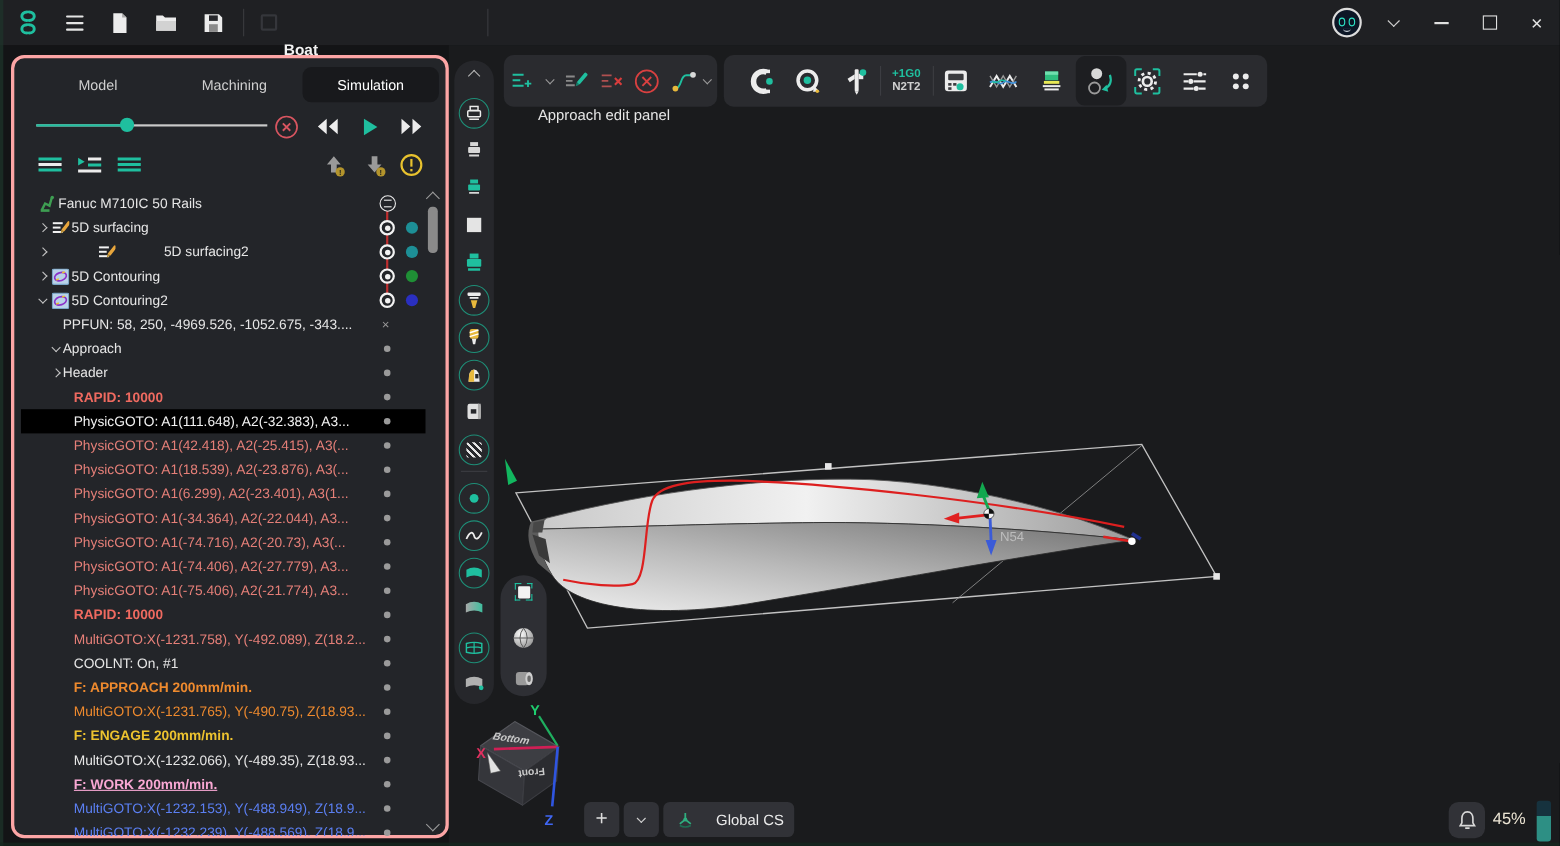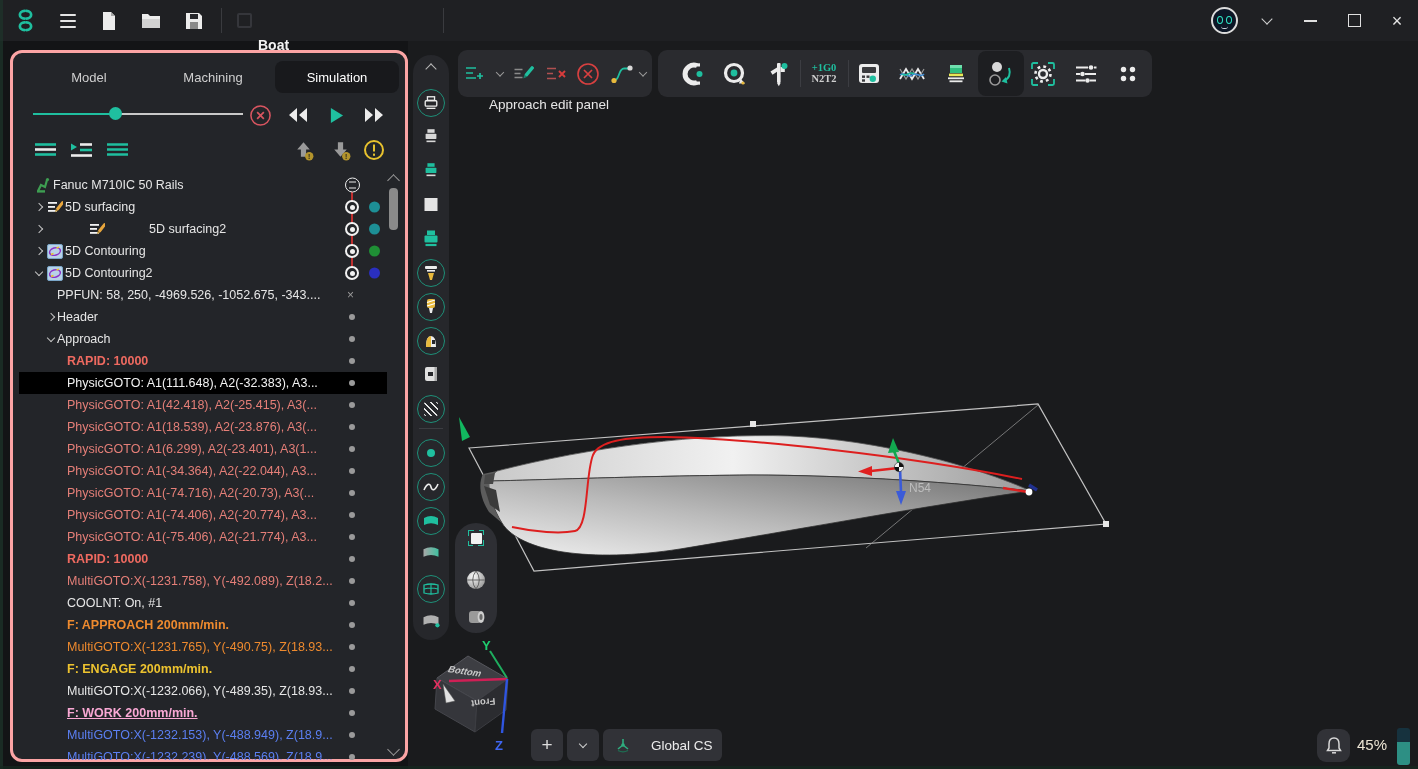--- a/index.html
+++ b/index.html
@@ -69,21 +69,21 @@
   .hatch { width:14px; height:14px; border-radius:2px; background:repeating-linear-gradient(45deg,#e4e4e4 0 1.5px,transparent 1.5px 4.5px); }
 
   
   .vp-tools1 { position:absolute; left:458px; top:50px; width:194px; height:47px; background:#2a2b2f; border-radius:9px; z-index:10; }
   .vp-tools2 { position:absolute; left:658px; top:50px; width:494px; height:47px; background:#2a2b2f; border-radius:9px; z-index:10; }
   .t2ico { position:absolute; top:50%; transform:translate(-50%,-50%); display:flex; align-items:center; justify-content:center; }
   .tdiv { position:absolute; top:10px; width:1px; height:27px; background:#3c3d42; }
   .sel-tile { position:absolute; top:1px; width:46px; height:45px; background:#1d1e21; border-radius:8px; }
   .chv-s { width:6px; height:6px; border-right:1.4px solid #9a9a9a; border-bottom:1.4px solid #9a9a9a; transform:rotate(45deg); margin-top:-3px; }
   .panel-label { position:absolute; left:489px; top:97px; color:#e6e6e6; font-size:13.5px; z-index:10; }
-  .gbadge { display:flex; flex-direction:column; align-items:center; line-height:1.1; font-family:Liberation Serif, serif; }
+  .gbadge { display:flex; flex-direction:column; align-items:center; line-height:1.1; font-family:Liberation Sans, sans-serif; }
   .gbadge .l1 { color:#1fbf9f; font-size:10.5px; font-weight:bold; }
   .gbadge .l2 { color:#cfcfcf; font-size:10.5px; font-weight:bold; }
 
   
   .vtool { position:absolute; left:455px; top:523px; width:42px; height:110px; background:#2e2f34; border-radius:21px; z-index:10; }
   .vtico { position:absolute; left:50%; transform:translateX(-50%); display:flex; align-items:center; justify-content:center; }
   .selsq { position:relative; width:16px; height:16px; }
   .selsq i { position:absolute; inset:2.5px; background:#f2f2f2; border-radius:1px; }
   .selsq::before { content:''; position:absolute; left:0; top:0; width:5px; height:5px; border-left:1.8px solid #1fbf9f; border-top:1.8px solid #1fbf9f; }
   .selsq::after { content:''; position:absolute; right:0; bottom:0; width:5px; height:5px; border-right:1.8px solid #1fbf9f; border-bottom:1.8px solid #1fbf9f; }
@@ -320,29 +320,29 @@
           <span class="ttext" style="color: rgb(230, 230, 230);">5D Contouring2</span>
           <span class="tright radio"></span>
           <span class="cdot" style="background: rgb(42, 47, 192);"></span>
         </div>
         <div class="trow" style="padding-left: 26px;">
           <span class="arr"></span>
           <span class="ttext" style="color: rgb(230, 230, 230);">PPFUN: 58, 250, -4969.526, -1052.675, -343....</span>
           <span class="tright x">×</span>
         </div>
         <div class="trow" style="padding-left: 26px;">
+          <span class="arr d"></span>
+          <span class="ttext" style="color: rgb(230, 230, 230);">Approach</span>
+          <span class="tright dot"></span>
+        </div>
+        <div class="trow" style="padding-left: 26px;">
           <span class="arr r"></span>
           <span class="ttext" style="color: rgb(230, 230, 230);">Header</span>
           <span class="tright dot"></span>
         </div>
-        <div class="trow" style="padding-left: 26px;">
-          <span class="arr d"></span>
-          <span class="ttext" style="color: rgb(230, 230, 230);">Approach</span>
-          <span class="tright dot"></span>
-        </div>
         <div class="trow" style="padding-left: 48px;">
           <span class="ttext b" style="color: rgb(239, 106, 96);">RAPID: 10000</span>
           <span class="tright dot"></span>
         </div>
         <div class="trow sel" style="padding-left: 48px;">
           <span class="ttext" style="color: rgb(242, 242, 242);">PhysicGOTO: A1(111.648), A2(-32.383), A3...</span>
           <span class="tright dot"></span>
         </div>
         <div class="trow" style="padding-left: 48px;">
           <span class="ttext" style="color: rgb(229, 127, 120);">PhysicGOTO: A1(42.418), A2(-25.415), A3(...</span>
@@ -358,21 +358,21 @@
         </div>
         <div class="trow" style="padding-left: 48px;">
           <span class="ttext" style="color: rgb(229, 127, 120);">PhysicGOTO: A1(-34.364), A2(-22.044), A3...</span>
           <span class="tright dot"></span>
         </div>
         <div class="trow" style="padding-left: 48px;">
           <span class="ttext" style="color: rgb(229, 127, 120);">PhysicGOTO: A1(-74.716), A2(-20.73), A3(...</span>
           <span class="tright dot"></span>
         </div>
         <div class="trow" style="padding-left: 48px;">
-          <span class="ttext" style="color: rgb(229, 127, 120);">PhysicGOTO: A1(-74.406), A2(-20.774), A3...</span>
+          <span class="ttext" style="color: rgb(229, 127, 120);">PhysicGOTO: A1(-74.406), A2(-27.779), A3...</span>
           <span class="tright dot"></span>
         </div>
         <div class="trow" style="padding-left: 48px;">
           <span class="ttext" style="color: rgb(229, 127, 120);">PhysicGOTO: A1(-75.406), A2(-21.774), A3...</span>
           <span class="tright dot"></span>
         </div>
         <div class="trow" style="padding-left: 48px;">
           <span class="ttext b" style="color: rgb(239, 106, 96);">RAPID: 10000</span>
           <span class="tright dot"></span>
         </div>

